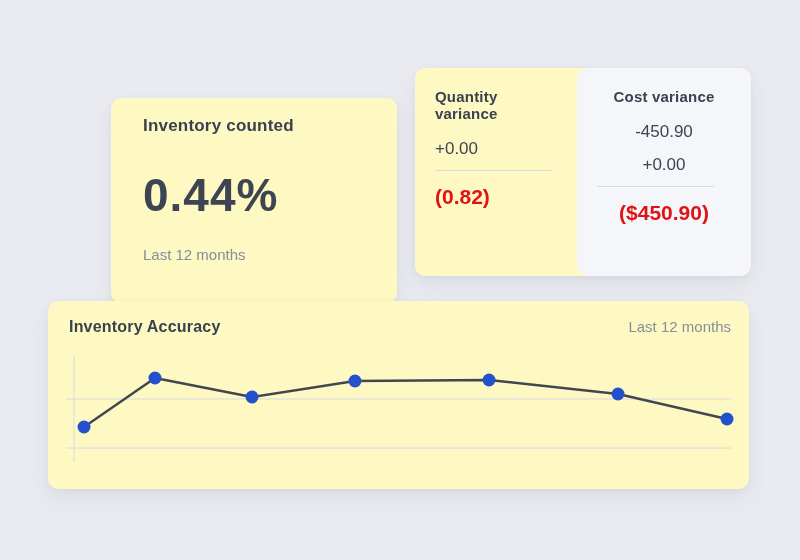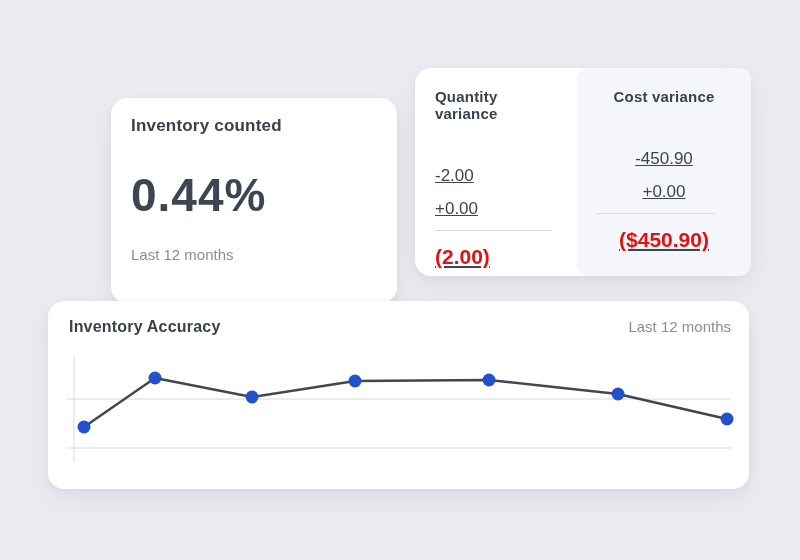--- a/index.html
+++ b/index.html
@@ -5,38 +5,38 @@
   * { margin: 0; padding: 0; box-sizing: border-box; }
   html, body { width: 800px; height: 560px; overflow: hidden; }
   body {
     background: #eaebf1;
     font-family: "Liberation Sans", sans-serif;
     color: #3e4552;
     position: relative;
   }
   .card {
     position: absolute;
-    background: #ffffff;
-    border-radius: 16px;
+    background: #fef9c3;
+    border-radius: 10px;
     box-shadow: 0 10px 22px rgba(62,69,82,0.07), 0 2px 6px rgba(62,69,82,0.05);
   }
 
   
-  .card-counted { left: 111px; top: 98px; width: 286px; height: 205px; padding: 18px 20px; }
+  .card-counted { left: 111px; top: 98px; width: 286px; height: 205px; padding: 18px 32px; }
   .card-counted h2 { font-size: 17px; font-weight: 700; color: #3a414e; letter-spacing: .2px; }
   .big-value { margin-top: 32px; font-size: 46px; font-weight: 700; color: #3e4552; letter-spacing: 1px; }
   .muted { color: #878d99; font-size: 15px; }
   .card-counted .muted { margin-top: 24px; }
 
   
   .card-variance { left: 415px; top: 68px; width: 336px; height: 208px; display: flex; }
   .var-col { width: 162px; padding: 20px; }
   .var-col.cost { width: 174px; background: #f5f6fa; border-radius: 12px; text-align: center; }
   .var-col h3 { font-size: 15px; font-weight: 700; color: #3a414e; letter-spacing: .2px; }
-  .var-values { margin-top: 45px; text-decoration: underline; }
+  .var-values { margin-top: 18px; }
   .var-row { font-size: 17px; color: #3e4552; line-height: 1; }
   .var-row + .var-row { margin-top: 16px; }
   .var-divider { width: 117px; height: 1px; background: #d8dade; margin: 13px 0 14px 0; }
   .var-total { font-size: 21px; font-weight: 700; color: #e11212; }
 
   
   .card-accuracy { left: 48px; top: 301px; width: 701px; height: 188px; }
   .acc-header { display: flex; justify-content: space-between; align-items: flex-start; padding: 17px 18px 0 21px; gap: 16px; }
   .acc-header h2 { font-size: 16px; font-weight: 700; color: #3a414e; letter-spacing: .2px; }
   .acc-header .muted { font-size: 15px; }
@@ -50,24 +50,23 @@
   <section class="card card-counted">
     <h2>Inventory counted</h2>
     <div class="big-value">0.44%</div>
     <div class="muted">Last 12 months</div>
   </section>
 
   <section class="card card-variance">
     <div class="var-col quantity">
       <h3>Quantity variance</h3>
       <div class="var-values">
-        <div class="var-row">-2.00</div>
         <div class="var-row">+0.00</div>
         <div class="var-divider"></div>
-        <div class="var-total">(2.00)</div>
+        <div class="var-total">(0.82)</div>
       </div>
     </div>
     <div class="var-col cost">
       <h3>Cost variance</h3>
       <div class="var-values">
         <div class="var-row">-450.90</div>
         <div class="var-row">+0.00</div>
         <div class="var-divider"></div>
         <div class="var-total">($450.90)</div>
       </div>

